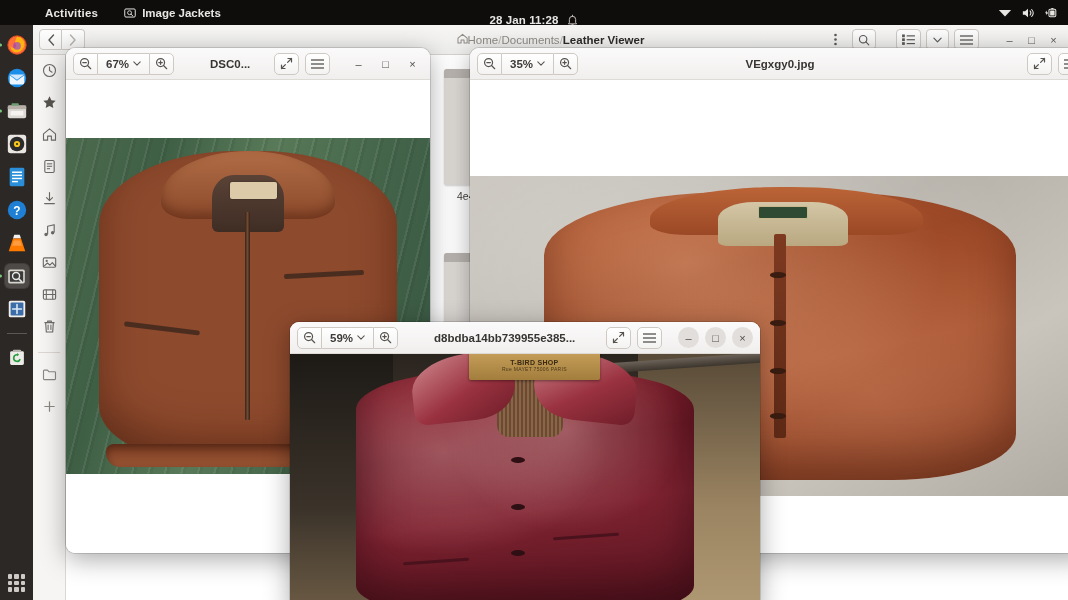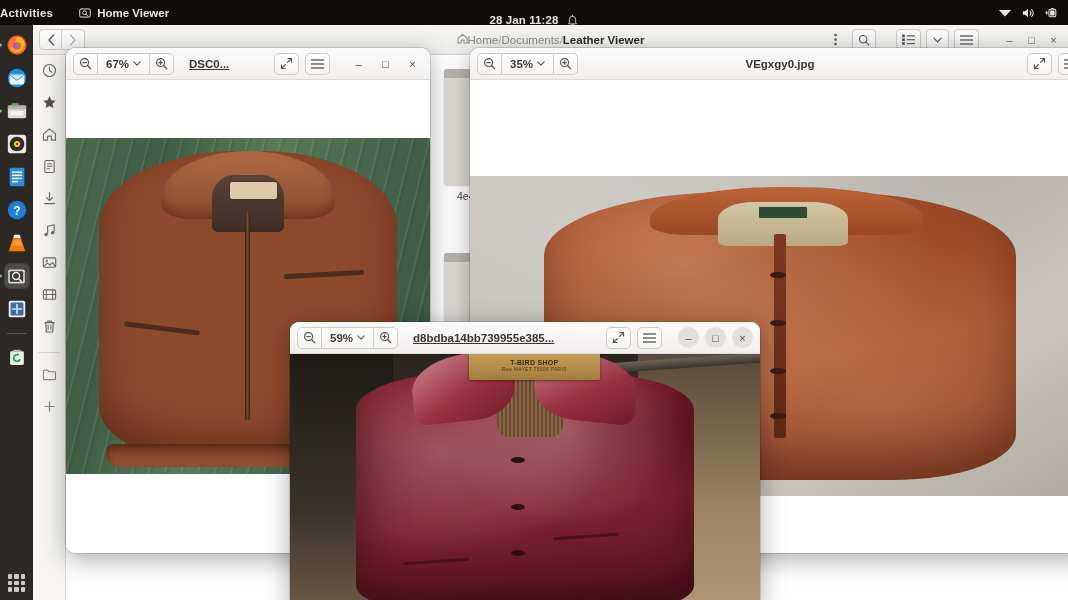--- a/index.html
+++ b/index.html
@@ -11,21 +11,21 @@
   }
   #root { position: relative; width: 1068px; height: 600px; overflow: hidden; }
 
   
   .topbar {
     position: absolute; left: 0; top: 0; width: 1068px; height: 25px;
     background: #0f0d0c; color: #e8e6e3;
     display: flex; align-items: center;
     font-size: 11.5px; z-index: 100;
   }
-  .tb-activities { padding: 0 10px 0 0; font-weight: 600; letter-spacing: .2px; }
+  .tb-activities { padding: 0 10px 0 30px; font-weight: 600; letter-spacing: .2px; margin-left: 15px; }
   .tb-app { display: flex; align-items: center; gap: 6px; margin-left: 16px; font-weight: 600; }
   .tb-center {
     position: absolute; left: 0; right: 0; top: 0; height: 40px;
     display: flex; align-items: center; justify-content: center; gap: 9px;
     pointer-events: none;
   }
   .tb-clock { font-weight: 600; font-size: 11.5px; letter-spacing: .1px; }
   .tb-right {
     position: absolute; right: 10px; top: 0; height: 25px;
     display: flex; align-items: center; gap: 9px;
@@ -160,21 +160,21 @@
   .zlevel {
     height: 22px; border-top: 1px solid #cfc9c4; border-bottom: 1px solid #cfc9c4;
     background: linear-gradient(#ffffff,#f4f3f2);
     display: flex; align-items: center; gap: 4px; padding: 0 8px;
     font-size: 11.5px; font-weight: 700; color: #3d3a38;
   }
   .iv-title {
     position: absolute; left: 50%; transform: translateX(-50%);
     font-size: 11.5px; font-weight: 700; color: #373431; white-space: nowrap;
   }
-  .iv-title.off { position: static; transform: none; margin-left: 9px; text-decoration: underline; }
+  .iv-title.off { position: static; transform: none; margin-left: 30px; }
   .iv-right { position: absolute; right: 7px; display: flex; align-items: center; gap: 6px; }
   .sqbtn {
     width: 25px; height: 22px; border: 1px solid #cfc9c4; border-radius: 5px;
     background: linear-gradient(#ffffff,#f4f3f2);
     display: flex; align-items: center; justify-content: center; color: #57534f;
   }
   .circbtn {
     width: 21px; height: 21px; border-radius: 50%; background: #e2dedb;
     display: flex; align-items: center; justify-content: center;
     color: #4e4b48; font-size: 11px;
@@ -849,21 +849,21 @@
   <div class="topbar">
     <div class="tb-activities">Activities</div>
     <div class="tb-app">
       <span>
         <svg width="12" height="12" viewBox="0 0 16 16">
             <rect x="1" y="2.6" width="14" height="10.8" rx="1.6" fill="none" stroke="#e8e6e3" stroke-width="1.3"></rect>
             <circle cx="7.4" cy="7.6" r="2.6" fill="none" stroke="#e8e6e3" stroke-width="1.2"></circle>
             <path d="M9.4 9.6l2.2 2.2" stroke="#e8e6e3" stroke-width="1.3" stroke-linecap="round"></path>
           </svg>
       </span>
-      <span>Home Viewer</span>
+      <span>Image Jackets</span>
     </div>
     <div class="tb-center">
       <span class="tb-clock">28 Jan  11:28</span>
       <span>
         <svg width="11" height="12" viewBox="0 0 14 15">
             <path d="M3 11V6.8a4 4 0 0 1 8 0V11l1.2 1.4H1.8z" fill="none" stroke="#cfcac6" stroke-width="1.2" stroke-linejoin="round"></path>
             <path d="M7 1.4v1.4" stroke="#cfcac6" stroke-width="1.2" stroke-linecap="round"></path>
             <path d="M5.7 12.6a1.4 1.4 0 0 0 2.6 0" fill="none" stroke="#cfcac6" stroke-width="1.1"></path>
           </svg>
       </span>

